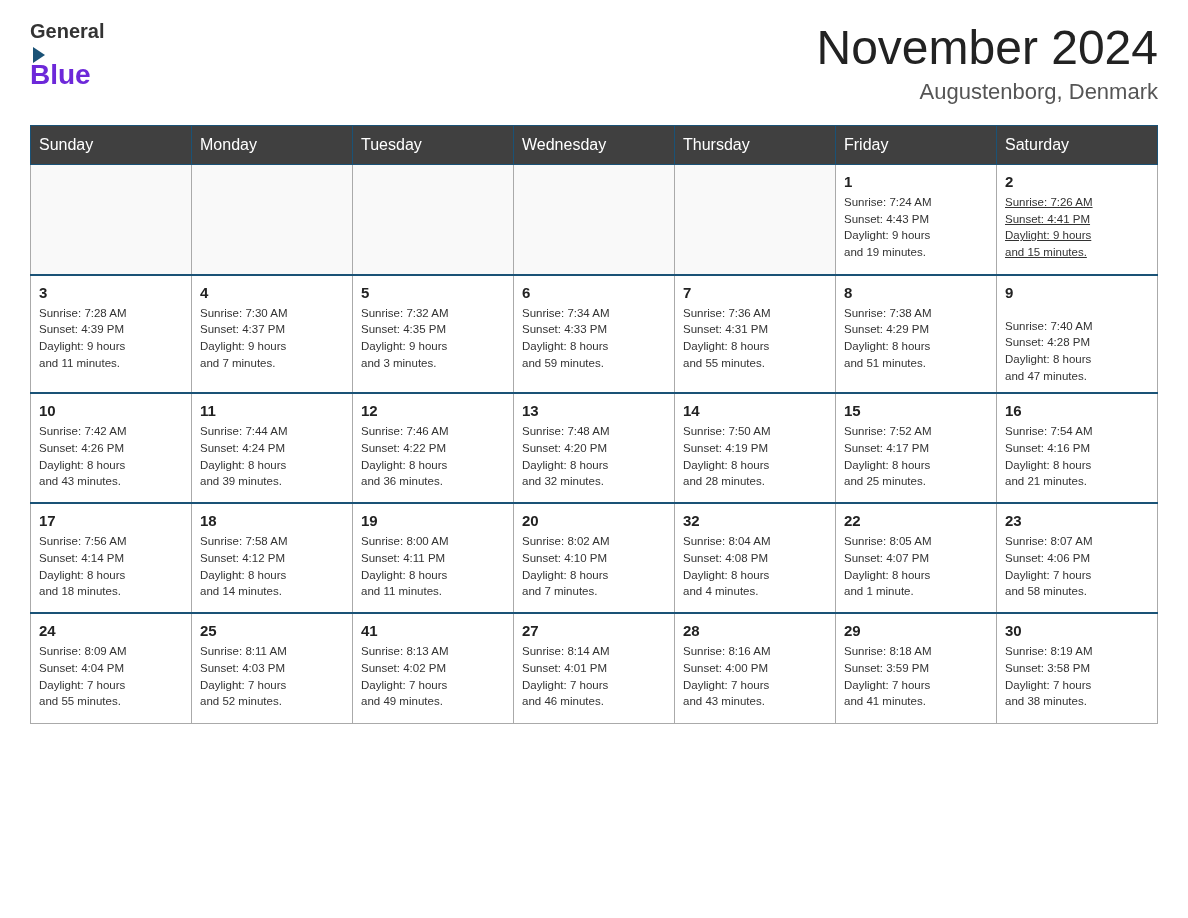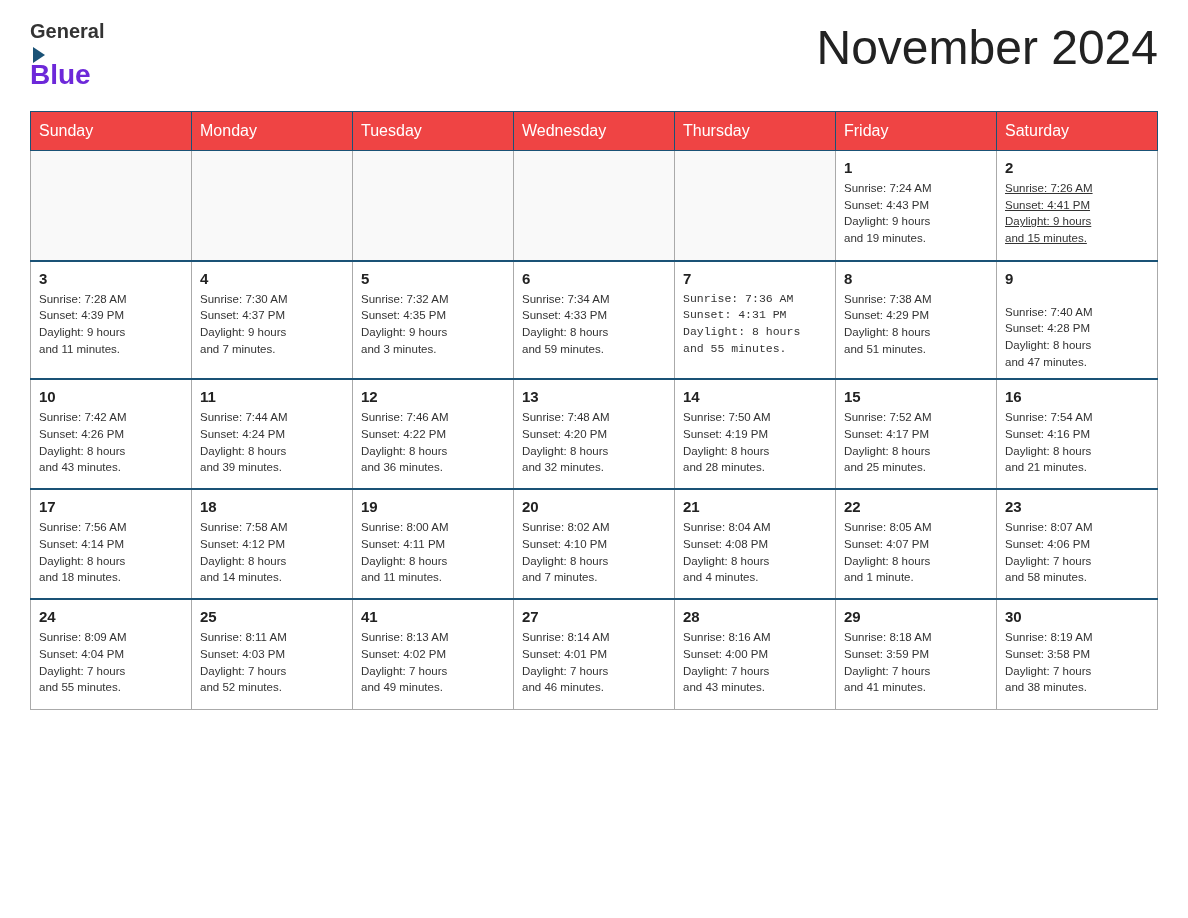--- a/index.html
+++ b/index.html
@@ -52,21 +52,21 @@
       font-size: 22px;
       color: #555;
       margin-top: 4px;
     }
     .calendar {
       width: 100%;
       border-collapse: collapse;
       border: 1px solid #aaa;
     }
     .calendar th {
-      background-color: #ef4444;
+      background-color: #404040;
       color: #fff;
       padding: 10px 8px;
       font-size: 16px;
       font-weight: normal;
       text-align: left;
       border: 1px solid #1a5276;
     }
     .calendar td {
       vertical-align: top;
       padding: 8px;
@@ -99,20 +99,21 @@
 <div class="header">
   <div class="logo">
     <div class="logo-text">
       <span class="logo-general">General</span>
       <div class="logo-arrow"></div>
     </div>
     <div class="logo-blue">Blue</div>
   </div>
   <div class="title-area">
     <div class="month-title">November 2024</div>
+    <div class="location">Augustenborg, Denmark</div>
   </div>
 </div>
 
 <table class="calendar">
   <thead>
     <tr>
     <th>Sunday</th>
         <th>Monday</th>
         <th>Tuesday</th>
         <th>Wednesday</th>
@@ -167,21 +168,21 @@
         </td>
         <td>
           <div class="day-number">6</div>
           <div class="day-info" style="white-space: pre-line;">Sunrise: 7:34 AM
 Sunset: 4:33 PM
 Daylight: 8 hours
 and 59 minutes.</div>
         </td>
         <td>
           <div class="day-number">7</div>
-          <div class="day-info" style="white-space: pre-line; font-family: Liberation Mono, monospace;">Sunrise: 7:36 AM
+          <div class="day-info" style="white-space: pre-line;">Sunrise: 7:36 AM
 Sunset: 4:31 PM
 Daylight: 8 hours
 and 55 minutes.</div>
         </td>
         <td>
           <div class="day-number">8</div>
           <div class="day-info" style="white-space: pre-line;">Sunrise: 7:38 AM
 Sunset: 4:29 PM
 Daylight: 8 hours
 and 51 minutes.</div>
@@ -268,21 +269,21 @@
 and 11 minutes.</div>
         </td>
         <td>
           <div class="day-number">20</div>
           <div class="day-info" style="white-space: pre-line;">Sunrise: 8:02 AM
 Sunset: 4:10 PM
 Daylight: 8 hours
 and 7 minutes.</div>
         </td>
         <td>
-          <div class="day-number">21</div>
+          <div class="day-number">32</div>
           <div class="day-info" style="white-space: pre-line;">Sunrise: 8:04 AM
 Sunset: 4:08 PM
 Daylight: 8 hours
 and 4 minutes.</div>
         </td>
         <td>
           <div class="day-number">22</div>
           <div class="day-info" style="white-space: pre-line;">Sunrise: 8:05 AM
 Sunset: 4:07 PM
 Daylight: 8 hours

